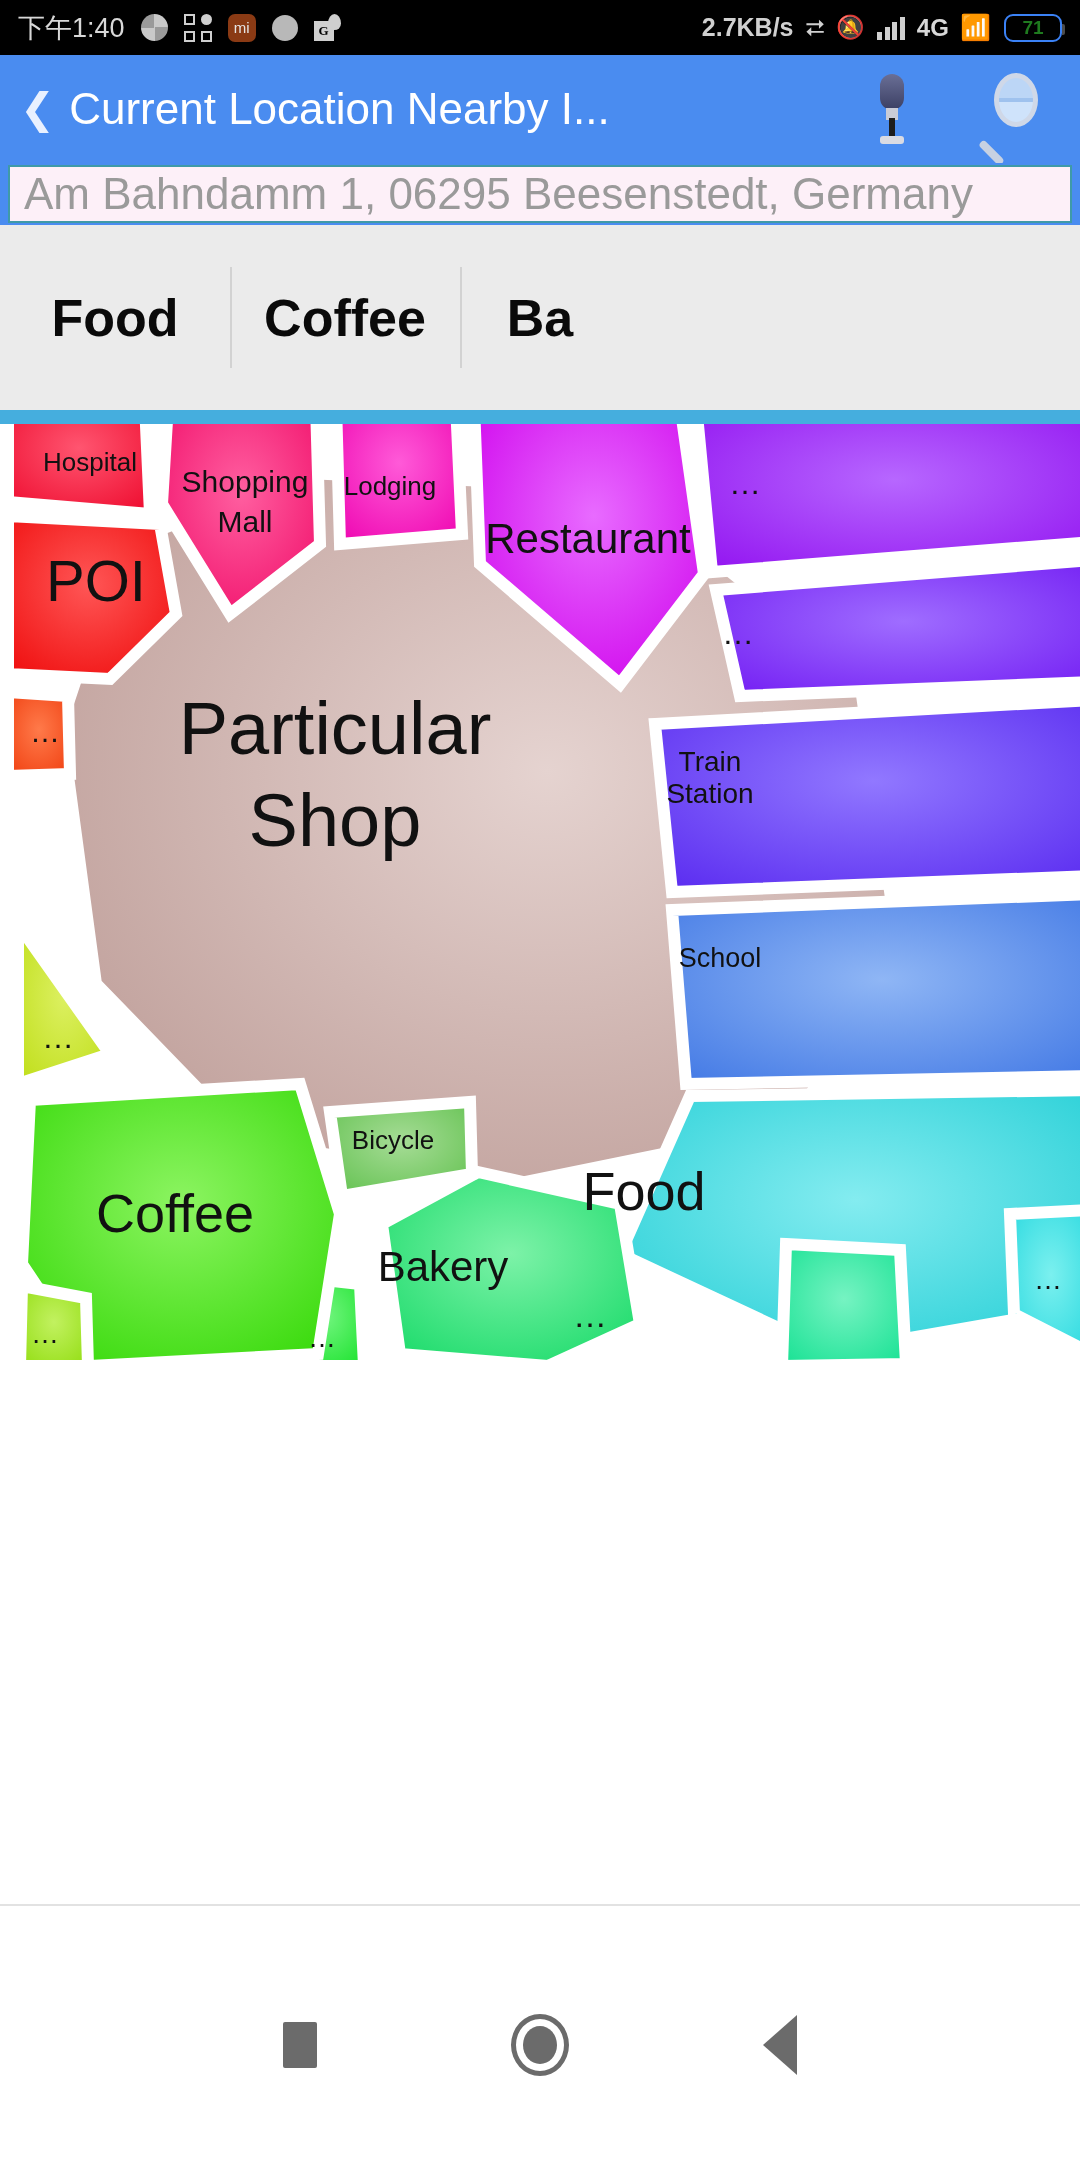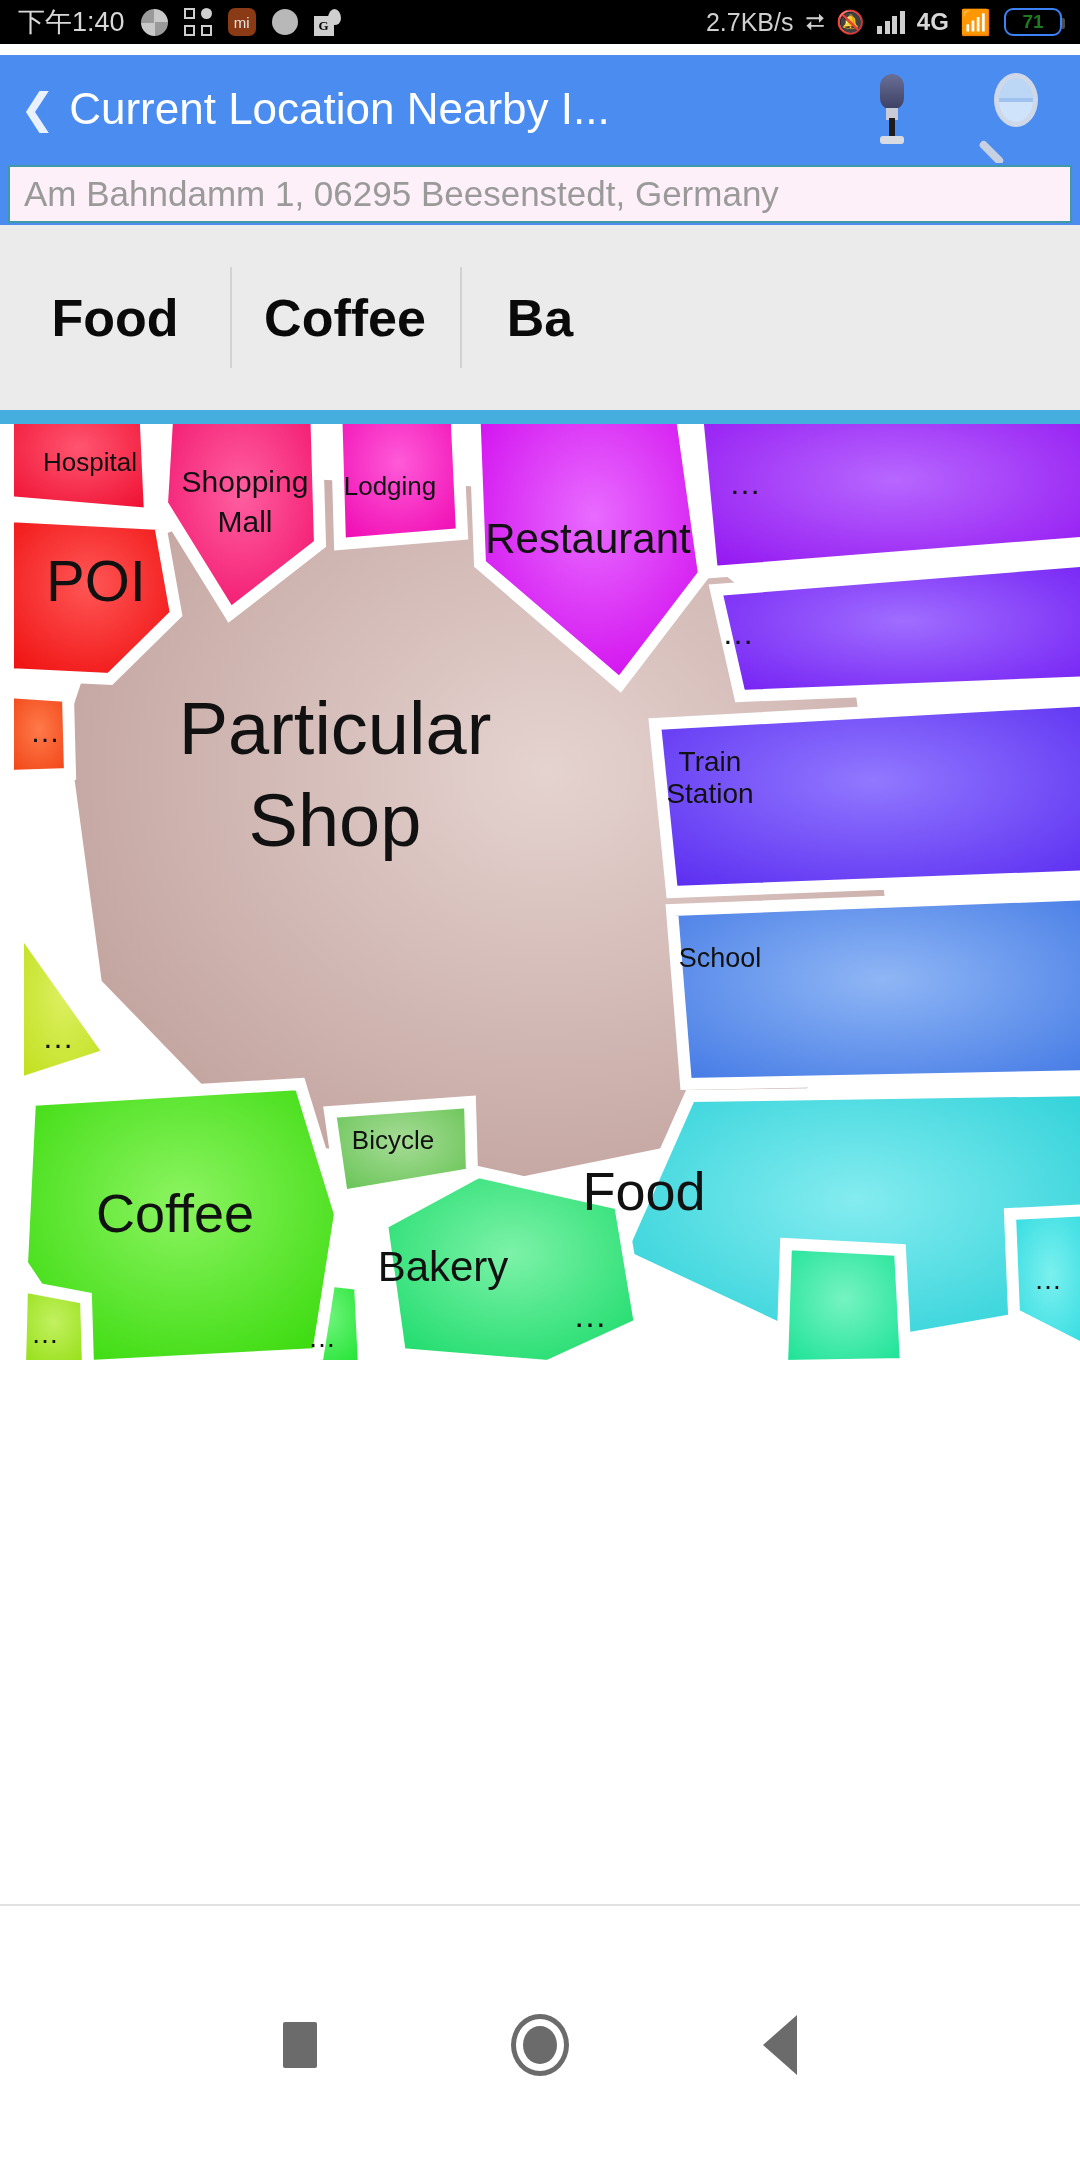--- a/index.html
+++ b/index.html
@@ -6,29 +6,29 @@
   html, body {
     width: 1080px; height: 2160px;
     background: #ffffff;
     font-family: "Liberation Sans", sans-serif;
     overflow: hidden;
   }
 
   
   .status-bar {
     position: absolute; top:0; left:0;
-    width:1080px; height:44px;
+    width:1080px; height:55px;
     background:#000000;
     display:flex; align-items:center;
     padding: 0 18px;
   }
   .sb-left { display:flex; align-items:center; gap:16px; }
   .sb-time { color:#d8d8d8; font-size:27px; letter-spacing:0px; }
   .sb-right { margin-left:auto; display:flex; align-items:center; gap:12px; }
-  .sb-net { color:#d0d0d0; font-size:25px; font-weight:normal; }
+  .sb-net { color:#d0d0d0; font-size:25px; font-weight:bold; }
   .ic { display:inline-block; }
 
   .ic-sync { width:27px;height:27px;border-radius:50%;
              background: conic-gradient(#c9c9c9 0 25%, #9a9a9a 0 50%, #c9c9c9 0 75%, #9a9a9a 0);}
   .ic-grid { width:28px;height:28px; position:relative;}
   .ic-grid i { position:absolute; width:11px;height:11px; background:#cfcfcf;}
   .ic-grid i:nth-child(1){left:0;top:0;background:transparent;border:2px solid #cfcfcf;}
   .ic-grid i:nth-child(2){right:0;top:0;border-radius:50%;}
   .ic-grid i:nth-child(3){left:0;bottom:0;background:transparent;border:2px solid #cfcfcf;}
   .ic-grid i:nth-child(4){right:0;bottom:0;background:transparent;border:2px solid #cfcfcf;}
@@ -73,21 +73,21 @@
       border:5px solid #cfd8e8; border-radius:50%;
       background:linear-gradient(180deg,#bcd6f6 0 46%, #9fc2ee 46% 54%, #cfe3fb 54%); }
   .search-icon .handle{ position:absolute; left:0; bottom:0; width:30px; height:8px;
       background:#c7d1e2; transform:rotate(45deg); transform-origin:left bottom; border-radius:4px;}
 
   
   .addr-wrap { position:absolute; top:163px; left:0; width:1080px; height:62px;
       background:#4a8cf0; padding:0 8px; display:flex; align-items:center;}
   .addr-field { width:100%; height:58px; background:#fdf0f8;
       border:2px solid #3f9aa8; display:flex; align-items:center; padding:0 14px;}
-  .addr-text { color:#9a9a9a; font-size:35px; white-space:nowrap; }
+  .addr-text { color:#9a9a9a; font-size:44px; white-space:nowrap; }
 
   
   .tabs { position:absolute; top:225px; left:0; width:1080px; height:185px;
       background:#ebebeb; display:flex; align-items:center; overflow:hidden;}
   .tab { height:185px; display:flex; align-items:center; justify-content:center;
       font-size:52px; font-weight:bold; color:#0a0a0a; position:relative; flex:0 0 auto;}
   .tab + .tab:before { content:""; position:absolute; left:0; top:42px; bottom:42px;
       width:2px; background:#d2d2d2; }
   .tab-indicator { position:absolute; top:410px; left:0; width:1080px; height:14px;
       background:#45aede; }

